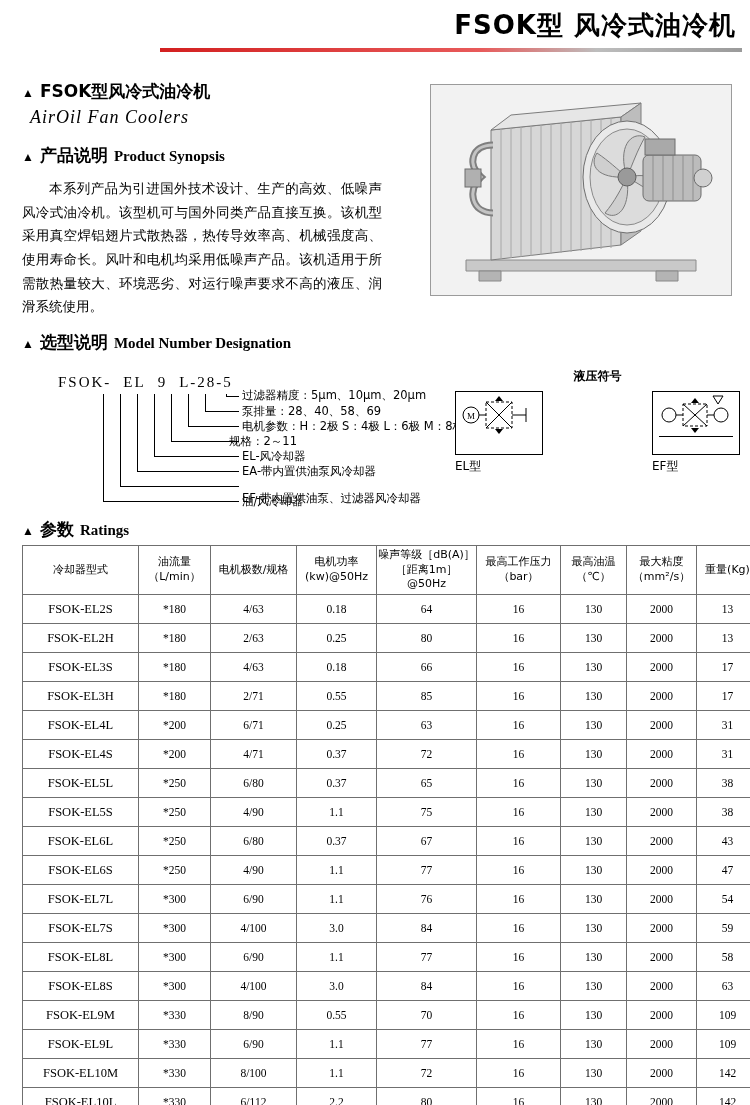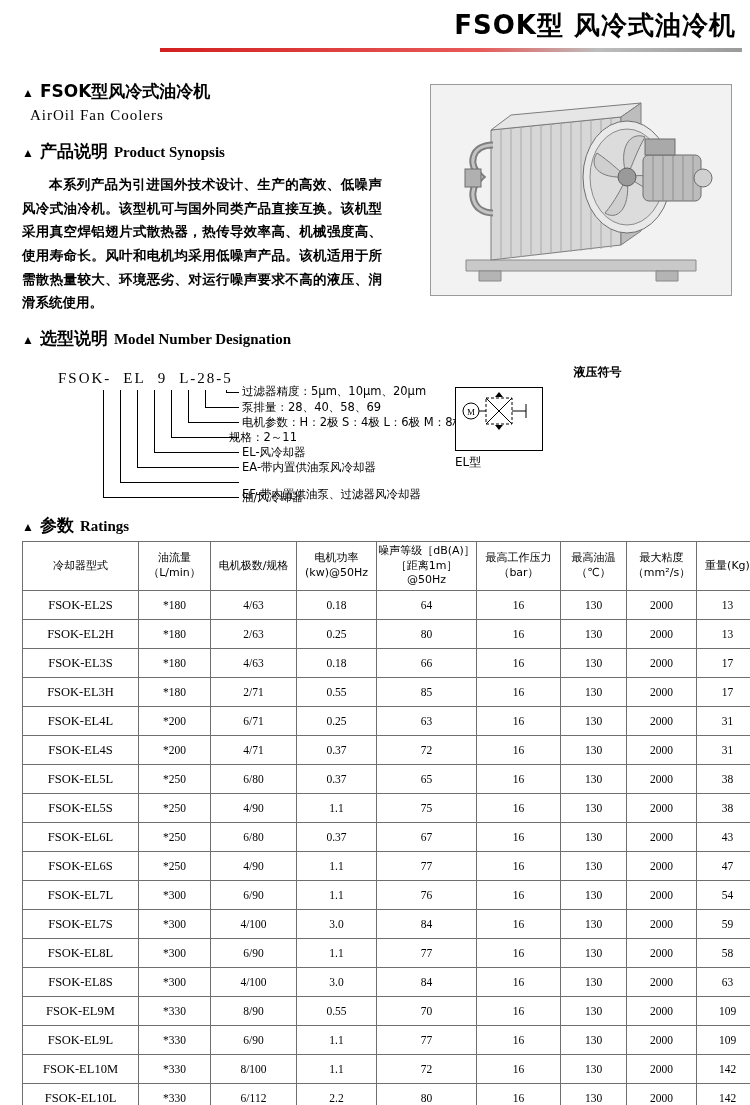--- a/index.html
+++ b/index.html
@@ -22,23 +22,23 @@
 
   
   .sec-head{display:flex;align-items:baseline;gap:6px;margin:0 0 2px 22px;}
   .tri{color:#000;font-size:12px;line-height:1;}
   .sec-cn{font-size:17px;font-weight:bold;font-family:"DejaVu Sans","Liberation Sans",sans-serif;}
   .sec-en{font-size:15px;font-weight:bold;font-family:"Liberation Serif",serif;}
 
   
   .top{position:relative;padding-top:18px;}
   .title-cn{font-size:17px;font-weight:bold;font-family:"DejaVu Sans","Liberation Sans",sans-serif;}
-  .title-en{margin:4px 12px 0 30px;font-size:15px;letter-spacing:1px;font-family:"Liberation Serif",serif;}
-
-  .synopsis{margin:10px 0 0 22px;width:360px;font-weight:bold;}
+  .title-en{margin:4px 12px 0 30px;font-size:18px;letter-spacing:1px;font-family:"Liberation Serif",serif;font-style:italic;}
+
+  .synopsis{margin:10px 0 0 22px;width:360px;}
   .synopsis p{
     margin:8px 0 0 0;font-size:13.5px;line-height:1.75;text-indent:2em;
     font-family:"DejaVu Sans","Liberation Sans",sans-serif;text-align:justify;
   }
 
   
   .photo{
     position:absolute;right:18px;top:22px;width:300px;height:210px;
     border:1px solid #9b9b9b;background:#f4f4f4;overflow:hidden;
   }
@@ -199,20 +199,38 @@
               <path d="M43 42 l-4 -5 h8 z" fill="#000"></path>
               <line x1="23" y1="23" x2="30" y2="23" stroke="#000"></line>
               <line x1="56" y1="23" x2="70" y2="23" stroke="#000"></line>
               <line x1="70" y1="16" x2="70" y2="30" stroke="#000"></line>
             </svg>
           </div>
           <div class="hydr-cap">EL型</div>
         </div>
 
 
+        <div class="hydr-item">
+          <div class="hydr-box">
+            <svg width="86" height="60" viewBox="0 0 86 60">
+              <rect x="30" y="12" width="24" height="22" fill="none" stroke="#000" stroke-dasharray="3 2"></rect>
+              <line x1="30" y1="12" x2="54" y2="34" stroke="#000"></line>
+              <line x1="54" y1="12" x2="30" y2="34" stroke="#000"></line>
+              <circle cx="16" cy="23" r="7" fill="none" stroke="#000"></circle>
+              <circle cx="68" cy="23" r="7" fill="none" stroke="#000"></circle>
+              <line x1="23" y1="23" x2="30" y2="23" stroke="#000"></line>
+              <line x1="54" y1="23" x2="61" y2="23" stroke="#000"></line>
+              <path d="M42 6 l-4 5 h8 z" fill="#000"></path>
+              <path d="M42 41 l-4 -5 h8 z" fill="#000"></path>
+              <path d="M60 4 l10 0 l-5 8 z" fill="none" stroke="#000"></path>
+              <rect x="6" y="44" width="74" height="1" fill="#000"></rect>
+            </svg>
+          </div>
+          <div class="hydr-cap">EF型</div>
+        </div>
 
       </div>
     </div>
   </div>
 
   <div class="sec-head">
     <span class="tri">▲</span>
     <span class="sec-cn">参数</span>
     <span class="sec-en">Ratings</span>
   </div>

